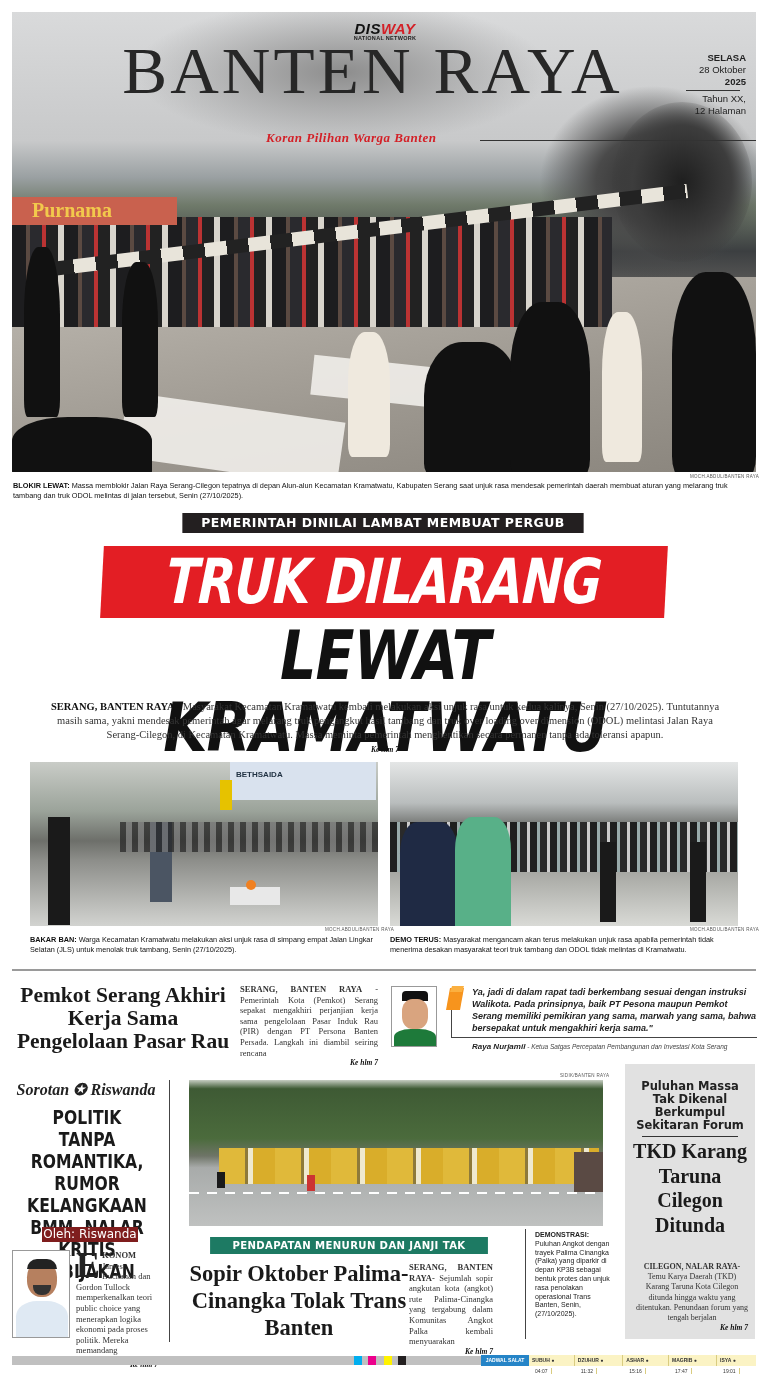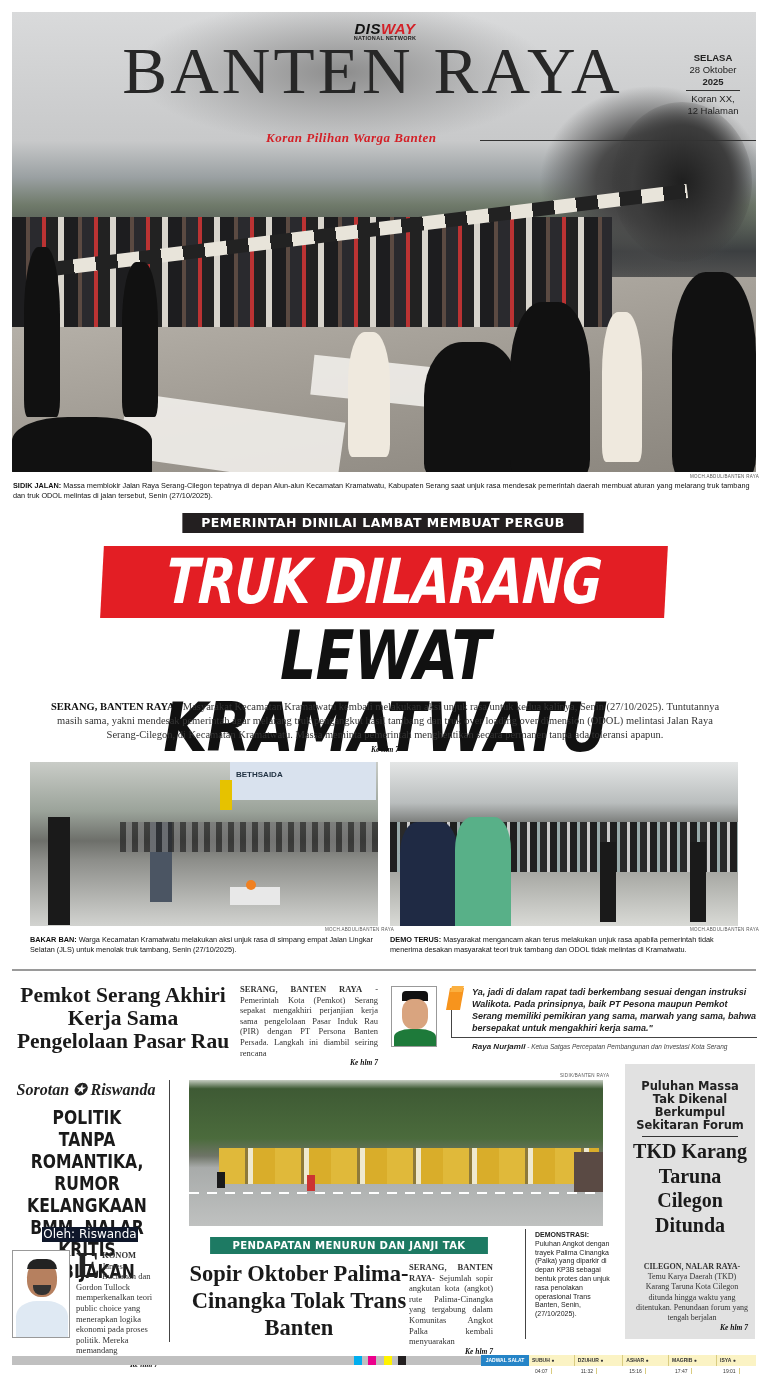--- a/index.html
+++ b/index.html
@@ -21,21 +21,21 @@
 #hero .fig{position:absolute;background:#111;border-radius:40% 40% 10% 10%}
 #hero .fig.w{background:#efe9de}
 #hero .banner{position:absolute;background:#f1eeea;opacity:.9}
 .disway{left:340px;top:20px;width:90px;text-align:center}
 .disway .d1{font:italic 900 15px "Liberation Sans",sans-serif;color:#111;letter-spacing:.5px}
 .disway .d1 span{color:#d32027}
 .disway .d2{font:bold 5.5px "Liberation Sans",sans-serif;color:#222;letter-spacing:.3px;margin-top:-2px}
 .title{left:100px;top:38px;width:545px;text-align:center;font:400 66px "Liberation Serif",serif;letter-spacing:3px;color:#272727;line-height:1;transform:scaleX(1.02)}
 .tagline{left:266px;top:130px;font:italic bold 13px "Liberation Serif",serif;color:#d32027;letter-spacing:.5px}
 .tagline-line{left:480px;top:140px;width:276px;height:1px;background:#333}
-.dateblk{left:680px;top:52px;width:66px;text-align:center;font-size:9.5px;color:#222;line-height:12px}
+.dateblk{left:680px;top:52px;width:66px;text-align:right;font-size:9.5px;color:#222;line-height:12px}
 .dateblk .b{font-weight:bold}
 .dateblk hr{border:0;border-top:1px solid #333;margin:2px 6px}
 .credit{font-size:4.5px;color:#555;letter-spacing:.3px}
 .cap{font-size:7.3px;line-height:9.5px;color:#111}
 .cap b{font-weight:bold}
 
 .kicker{left:174px;top:513px;width:418px;height:20px;background:#231f20;color:#fff;text-align:center;font:bold 13px "DejaVu Sans",sans-serif;line-height:20px;letter-spacing:.5px;transform:scaleX(.96)}
 .head1{left:102px;top:546px;width:564px;height:72px;background:#e31e24;color:#fff;text-align:center;font:italic 900 62px "DejaVu Sans",sans-serif;line-height:72px;letter-spacing:-1px;transform:skewX(-3deg)}
 .head1 span{display:inline-block;transform:scaleX(.78)}
 .head2{left:20px;top:620px;width:730px;text-align:center;color:#111;font:italic 900 68px "DejaVu Sans",sans-serif;line-height:72px;letter-spacing:-1px}
@@ -55,21 +55,21 @@
 .avatar1{left:391px;top:986px;width:46px;height:61px;border:1px solid #999;background:linear-gradient(#fff 0%,#fff 100%);overflow:hidden}
 .quote-ico{left:444px;top:986px;width:20px;height:26px}
 .quote{left:472px;top:986px;width:285px;font:italic bold 9px "Liberation Sans",sans-serif;line-height:12px;color:#222}
 .qline{left:451px;top:1010px;width:1px;height:27px;background:#444}
 .qline2{left:451px;top:1037px;width:306px;height:1px;background:#444}
 .qauthor{left:472px;top:1042px;font:italic 6.5px "Liberation Sans",sans-serif;color:#444}
 .qauthor b{font-weight:900;font-size:8px;color:#222}
 
 .sorotan{left:12px;top:1080px;width:148px;text-align:center;font:italic bold 16px "Liberation Serif",serif;color:#222}
 .col-head{left:8px;top:1106px;width:158px;text-align:center;font:bold 19px "DejaVu Sans",sans-serif;line-height:22px;color:#1a1a1a;transform:scaleX(.82);transform-origin:center}
-.oleh{left:42px;top:1227px;width:96px;height:15px;background:#0f172a;color:#fff;text-align:center;font:12px "DejaVu Sans",sans-serif;line-height:15px}
+.oleh{left:42px;top:1227px;width:96px;height:15px;background:#7f1d1d;color:#fff;text-align:center;font:12px "DejaVu Sans",sans-serif;line-height:15px}
 .avatar2{left:12px;top:1250px;width:58px;height:88px;border:1px solid #999;background:#fff;overflow:hidden}
 .col-body{left:76px;top:1250px;width:82px;font:8.5px "Liberation Serif",serif;line-height:10.6px;color:#333}
 .dropcap{float:left;font:bold 36px "Liberation Serif",serif;line-height:30px;margin-right:2px;color:#222}
 .vsep{width:1px;background:#444}
 #ph3{left:189px;top:1080px;width:414px;height:146px;background:linear-gradient(#c6cdc2 0%,#3e5a34 6%,#4b6b3c 40%,#6e7467 52%,#a8abaa 60%,#bfc1c0 100%)}
 .kick2{left:198px;top:1237px;width:302px;height:17px;background:#1d7a63;color:#fff;text-align:center;font:bold 11px "DejaVu Sans",sans-serif;line-height:17px;letter-spacing:.4px;transform:scaleX(.92)}
 .sopir{left:188px;top:1260px;width:222px;text-align:center;font:bold 22.5px "Liberation Serif",serif;line-height:27px;color:#1a1a1a}
 .sopir-body{left:409px;top:1262px;width:84px;font:8.5px "Liberation Serif",serif;line-height:10.6px;color:#333;text-align:justify}
 .demo-cap{left:535px;top:1231px;width:80px;font:7px "Liberation Sans",sans-serif;line-height:8.8px;color:#222}
 .tkd-box{left:625px;top:1064px;width:130px;height:275px;background:#e1e1e1}
@@ -85,20 +85,21 @@
 .prayers span{border-right:1px solid #d9cc80;padding:0 3px}
 </style>
 </head>
 <body>
 
 <div id="hero" class="abs">
   <div class="road"></div>
   <div class="smoke"></div>
   <div class="crowd"></div>
   <div class="curb"></div>
+  <div class="sign">Purnama</div>
   <div class="banner" style="left:110px;top:395px;width:220px;height:65px;transform:rotate(8deg)"></div>
   <div class="banner" style="left:300px;top:350px;width:140px;height:40px;transform:rotate(6deg)"></div>
   <div class="fig" style="left:0;top:405px;width:140px;height:60px"></div>
   <div class="fig w" style="left:336px;top:320px;width:42px;height:125px"></div>
   <div class="fig" style="left:412px;top:330px;width:96px;height:135px"></div>
   <div class="fig" style="left:498px;top:290px;width:80px;height:175px"></div>
   <div class="fig w" style="left:590px;top:300px;width:40px;height:150px"></div>
   <div class="fig" style="left:660px;top:260px;width:84px;height:205px"></div>
   <div class="fig" style="left:12px;top:235px;width:36px;height:170px"></div>
   <div class="fig" style="left:110px;top:250px;width:36px;height:155px"></div>
@@ -109,27 +110,27 @@
   <div class="d2">NATIONAL NETWORK</div>
 </div>
 <div class="abs title">BANTEN RAYA</div>
 <div class="abs tagline">Koran Pilihan Warga Banten</div>
 <div class="abs tagline-line"></div>
 <div class="abs dateblk">
   <div class="b">SELASA</div>
   <div>28 Oktober</div>
   <div class="b">2025</div>
   <hr>
-  <div>Koran XX,</div>
+  <div>Tahun XX,</div>
   <div>12 Halaman</div>
 </div>
 
 <div class="abs credit" style="left:690px;top:474px">MOCH.ABDUL/BANTEN RAYA</div>
 <div class="abs cap" style="left:13px;top:481px;width:744px">
-  <b>SIDIK JALAN:</b> <span>Massa memblokir Jalan Raya Serang-Cilegon tepatnya di depan Alun-alun Kecamatan Kramatwatu, Kabupaten Serang saat unjuk rasa mendesak pemerintah daerah membuat aturan yang melarang truk tambang dan truk ODOL melintas di jalan tersebut, Senin (27/10/2025).</span>
+  <b>BLOKIR LEWAT:</b> <span>Massa memblokir Jalan Raya Serang-Cilegon tepatnya di depan Alun-alun Kecamatan Kramatwatu, Kabupaten Serang saat unjuk rasa mendesak pemerintah daerah membuat aturan yang melarang truk tambang dan truk ODOL melintas di jalan tersebut, Senin (27/10/2025).</span>
 </div>
 
 <div class="abs kicker">PEMERINTAH DINILAI LAMBAT MEMBUAT PERGUB</div>
 <div class="abs head1"><span>TRUK DILARANG</span></div>
 <div class="abs head2"><span>LEWAT KRAMATWATU</span></div>
 <div class="abs lede">
   <b>SERANG, BANTEN RAYA -</b> <span>Masyarakat Kecamatan Kramatwatu kembali melakukan aksi unjuk rasa untuk kedua kalinya, Senin (27/10/2025). Tuntutannya masih sama, yakni mendesak pemerintah agar melarang truk pengangkut hasil tambang dan truk over loading over dimension (ODOL) melintasi Jalan Raya Serang-Cilegon, di Kecamatan Kramatwatu. Massa meminta pemerintah menghentikan secara permanen tanpa ada toleransi apapun.</span>
   <div class="kehlm" style="margin-top:3px">Ke hlm 7</div>
 </div>
 

